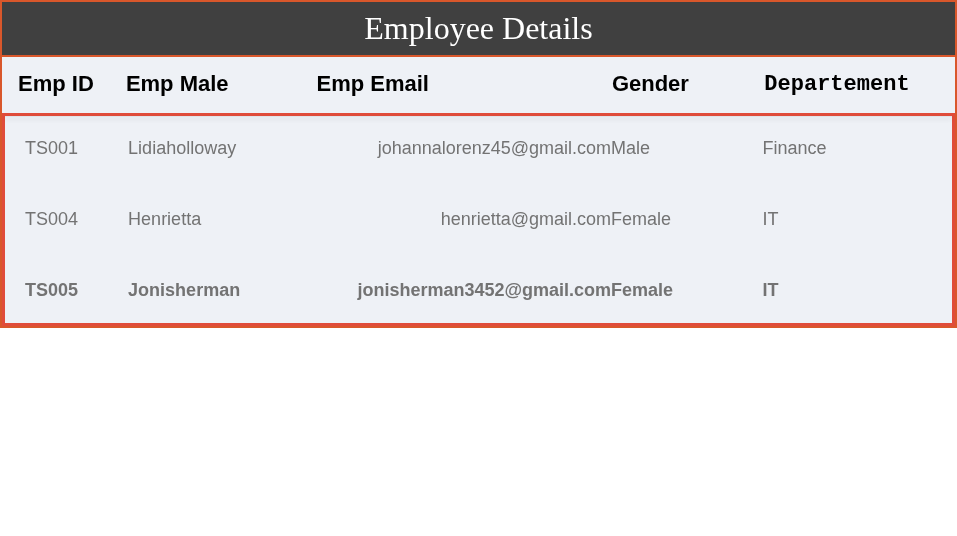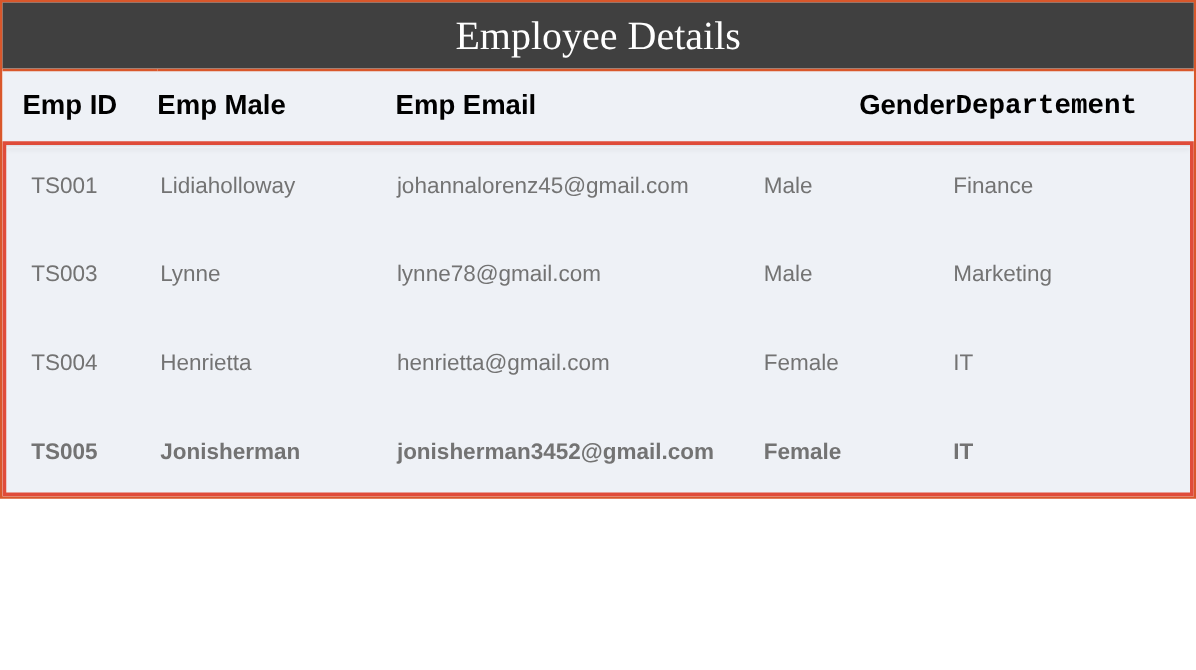--- a/index.html
+++ b/index.html
@@ -55,27 +55,27 @@
     }
     .data-row.first td {
       padding-top: 20px;
     }
     .data-row.last td {
       padding-bottom: 22px;
       font-weight: bold;
     }
     .col-id { width: 13%; padding-left: 20px !important; }
     .col-name { width: 20%; }
-    .col-email { width: 31%; }
+    .col-email { width: 31%; text-align: right; }
     .col-gender { width: 16%; }
     .col-dept { width: 20%; }
     th.col-id { padding-left: 16px !important; }
     th.col-name { padding-left: 0; }
     th.col-email { padding-left: 0; }
-    th.col-gender { padding-left: 0; text-align: right; }
+    th.col-gender { padding-left: 0; }
     th.col-dept { padding-left: 0; font-family: Liberation Mono, monospace; }
     .shadow-line {
       height: 2px;
       background: linear-gradient(to bottom, rgba(0,0,0,0.08), rgba(0,0,0,0));
       box-shadow: 0 2px 4px rgba(0,0,0,0.07);
     }
   </style>
 </head>
 <body>
 
@@ -98,27 +98,20 @@
       <table class="table">
         <tbody>
           <tr class="data-row first">
             <td class="col-id">TS001</td>
             <td class="col-name">Lidiaholloway</td>
             <td class="col-email">johannalorenz45@gmail.com</td>
             <td class="col-gender">Male</td>
             <td class="col-dept">Finance</td>
           </tr>
           <tr class="data-row">
-            <td class="col-id">TS003</td>
-            <td class="col-name">Lynne</td>
-            <td class="col-email">lynne78@gmail.com</td>
-            <td class="col-gender">Male</td>
-            <td class="col-dept">Marketing</td>
-          </tr>
-          <tr class="data-row">
             <td class="col-id">TS004</td>
             <td class="col-name">Henrietta</td>
             <td class="col-email">henrietta@gmail.com</td>
             <td class="col-gender">Female</td>
             <td class="col-dept">IT</td>
           </tr>
           <tr class="data-row last">
             <td class="col-id">TS005</td>
             <td class="col-name">Jonisherman</td>
             <td class="col-email">jonisherman3452@gmail.com</td>

